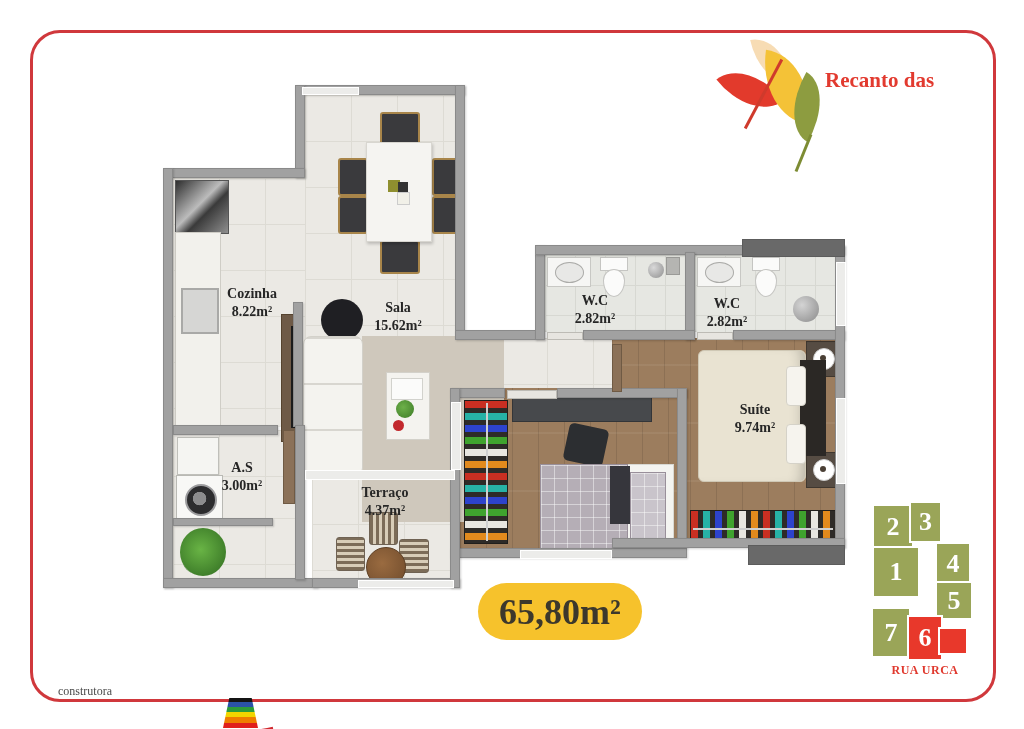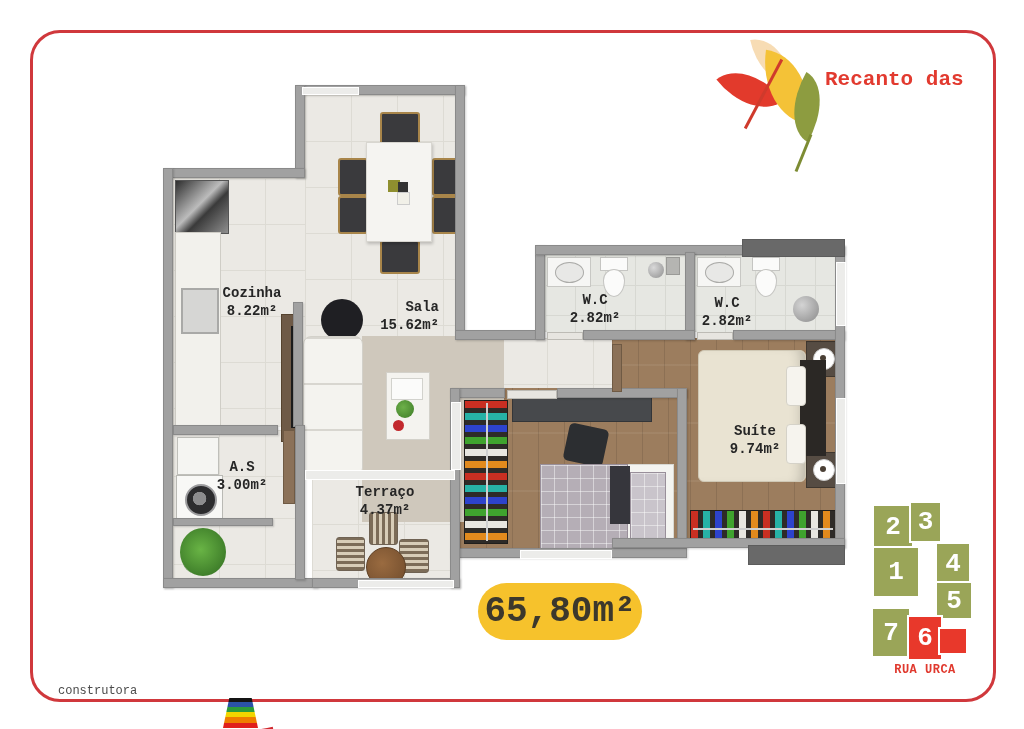--- a/index.html
+++ b/index.html
@@ -1,17 +1,17 @@
 <!DOCTYPE html>
 <html><head>
 <meta charset="utf-8">
 <style>
   html,body{margin:0;padding:0;background:#fff;}
   .page{position:relative;width:1024px;height:729px;background:#fff;overflow:hidden;
-        font-family:Liberation Mono, monospace;}
+        font-family:Liberation Serif, serif;}
   .frame{position:absolute;left:30px;top:30px;width:960px;height:666px;
          border:3px solid #d0383c;border-radius:30px;}
   
   .floor{position:absolute;}
   .tile{background-color:#ebe9e4;
         background-image:linear-gradient(#dddbd4 1px,transparent 1px),
                          linear-gradient(90deg,#dddbd4 1px,transparent 1px);
         background-size:46px 46px;}
   .tile2{background-color:#e6e7e2;
         background-image:linear-gradient(#d7d8d2 1px,transparent 1px),
@@ -212,33 +212,33 @@
   <div class="door-b" style="left:283px;top:430px;width:10px;height:72px;"></div>
   <div class="door-b" style="left:612px;top:344px;width:8px;height:46px;"></div>
   <div class="door-w" style="left:507px;top:390px;width:48px;height:7px;"></div>
   <div class="door-w" style="left:547px;top:332px;width:34px;height:6px;"></div>
   <div class="door-w" style="left:697px;top:332px;width:34px;height:6px;"></div>
 
   <div class="room-label" style="left:197px;top:285px;">
     <div>Cozinha</div>
     <div>8.22m²</div>
   </div>
-  <div class="room-label" style="left:329px;top:299px;text-align:right;">
+  <div class="room-label" style="left:343px;top:299px;">
     <div>Sala</div>
     <div>15.62m²</div>
   </div>
   <div class="room-label" style="left:540px;top:292px;">
     <div>W.C</div>
     <div>2.82m²</div>
   </div>
   <div class="room-label" style="left:672px;top:295px;">
     <div>W.C</div>
     <div>2.82m²</div>
   </div>
-  <div class="room-label" style="left:700px;top:423px;">
+  <div class="room-label" style="left:700px;top:401px;">
     <div>Suíte</div>
     <div>9.74m²</div>
   </div>
   <div class="room-label" style="left:187px;top:459px;">
     <div>A.S</div>
     <div>3.00m²</div>
   </div>
   <div class="room-label" style="left:330px;top:484px;">
     <div>Terraço</div>
     <div>4.37m²</div>

